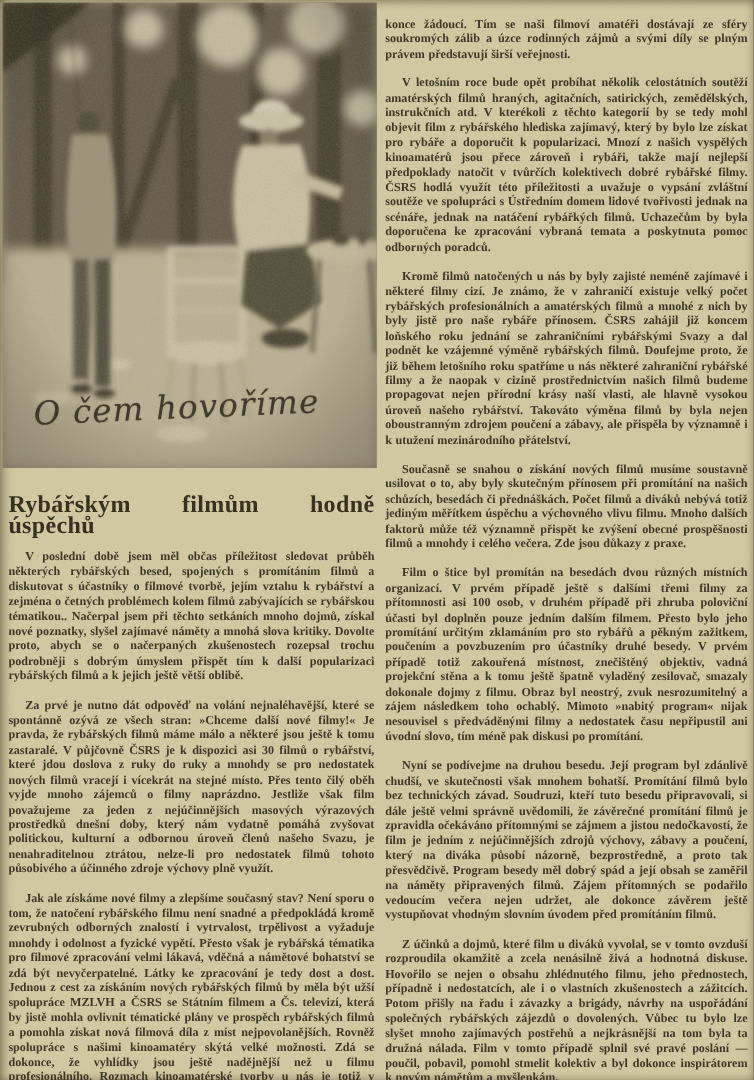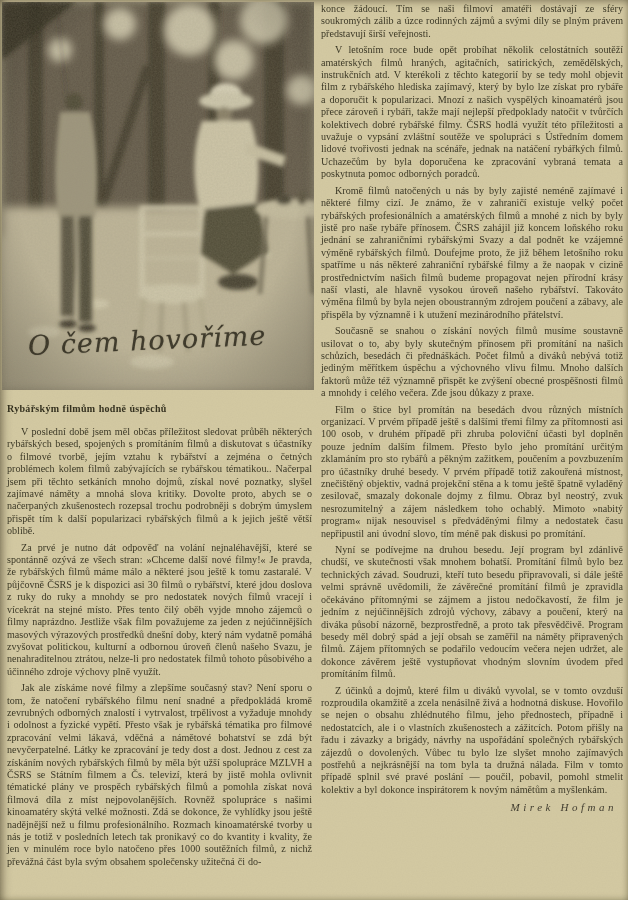--- a/index.html
+++ b/index.html
@@ -29,24 +29,24 @@
     white-space:nowrap;
   }
   .col{
     position:absolute;
     font-size:10.1px;line-height:12.4px;
     text-align:justify;word-spacing:.4px;
   }
   .col-left{left:7px;top:397px;width:305px;}
   .col-right{left:321px;top:3px;width:302px;}
   .headline{
-    font-size:10px;font-weight:bold;letter-spacing:.3px;
-    margin:3px 0 9px 0;color:#2c2918;line-height:17px;
+    font-size:20px;font-weight:bold;letter-spacing:.3px;
+    margin:16px 0 9px 0;color:#2c2918;line-height:17px;
   }
-  .para{margin:0 0 4px 0;text-indent:14px;}
+  .para{margin:12px 0 4px 0;text-indent:14px;font-weight:bold;}
   .para.cont{text-indent:0;}
   .signature{
     text-align:right;font-style:italic;letter-spacing:3.5px;
     font-size:11px;margin-top:5px;padding-right:6px;color:#3a362a;
   }
 </style>
 </head>
 <body>
 
 <div class="page">

